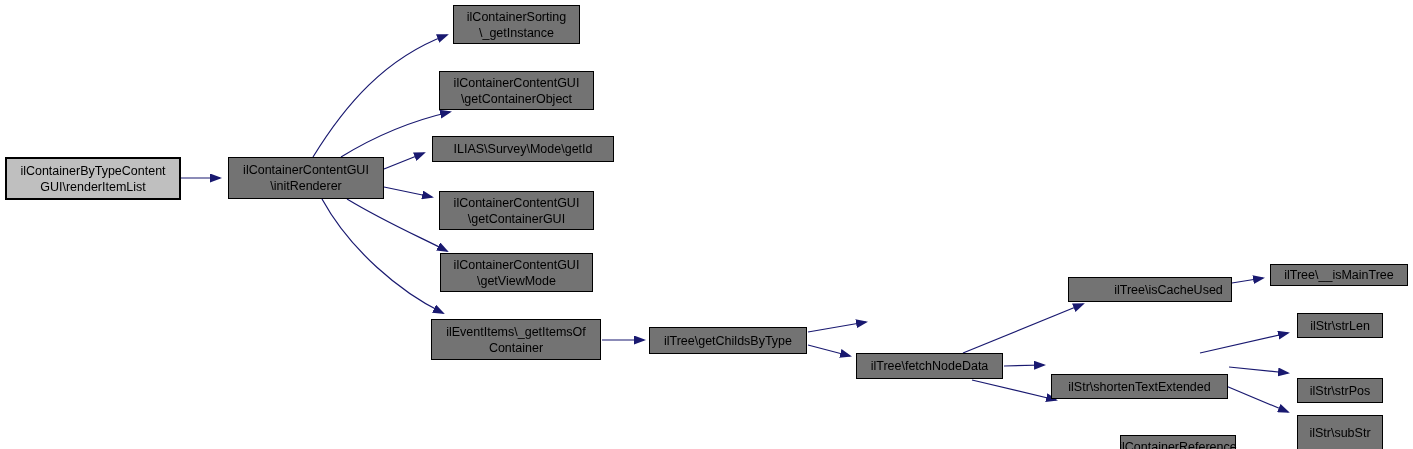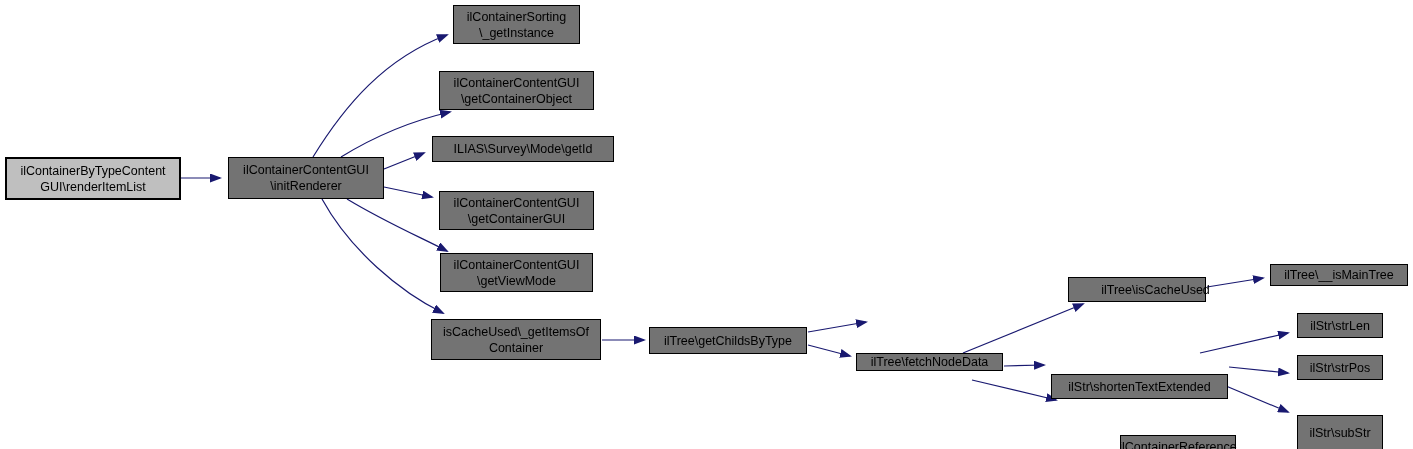--- a/index.html
+++ b/index.html
@@ -97,55 +97,55 @@
     <span class="lbl">ilContainerContentGUI
 \getContainerGUI</span>
   </div>
 
   <div class="node" style="left:440px; top:253px; width:153px; height:39px;">
     <span class="lbl">ilContainerContentGUI
 \getViewMode</span>
   </div>
 
   <div class="node" style="left:431px; top:319px; width:170px; height:41px;">
-    <span class="lbl">isCacheUsed\_getItemsOf
+    <span class="lbl">ilEventItems\_getItemsOf
 Container</span>
   </div>
 
   <div class="node" style="left:649px; top:327px; width:158px; height:27px;">
     <span class="lbl">ilTree\getChildsByType</span>
   </div>
 
 
-  <div class="node" style="left:856px; top:353px; width:147px; height:18px;">
+  <div class="node" style="left:856px; top:353px; width:147px; height:26px;">
     <span class="lbl">ilTree\fetchNodeData</span>
   </div>
 
-  <div class="node" style="left:1068px; top:277px; width:138px; height:25px;padding-left:37px;">
+  <div class="node" style="left:1068px; top:277px; width:164px; height:25px;padding-left:37px;">
     <span class="lbl">ilTree\isCacheUsed</span>
   </div>
 
   <div class="node" style="left:1051px; top:353px; width:177px; height:25px;margin-top:21px;">
     <span class="lbl">ilStr\shortenTextExtended</span>
   </div>
 
   <div class="node" style="left:1120px; top:403px; width:116px; height:40px;margin-top:32px;">
     <span class="lbl">ilContainerReference
 \_lookupTitle</span>
   </div>
 
   <div class="node" style="left:1270px; top:264px; width:138px; height:22px;">
     <span class="lbl">ilTree\__isMainTree</span>
   </div>
 
   <div class="node" style="left:1297px; top:313px; width:86px; height:25px;text-align:center;">
     <span class="lbl">ilStr\strLen</span>
   </div>
 
-  <div class="node" style="left:1297px; top:355px; width:86px; height:25px;">
+  <div class="node" style="left:1297px; top:378px; width:86px; height:25px;">
     <span class="lbl">ilStr\strPos</span>
   </div>
 
   <div class="node" style="left:1297px; top:415px; width:86px; height:36px;">
     <span class="lbl">ilStr\subStr</span>
   </div>
 
 </div>
 
 </body></html>

